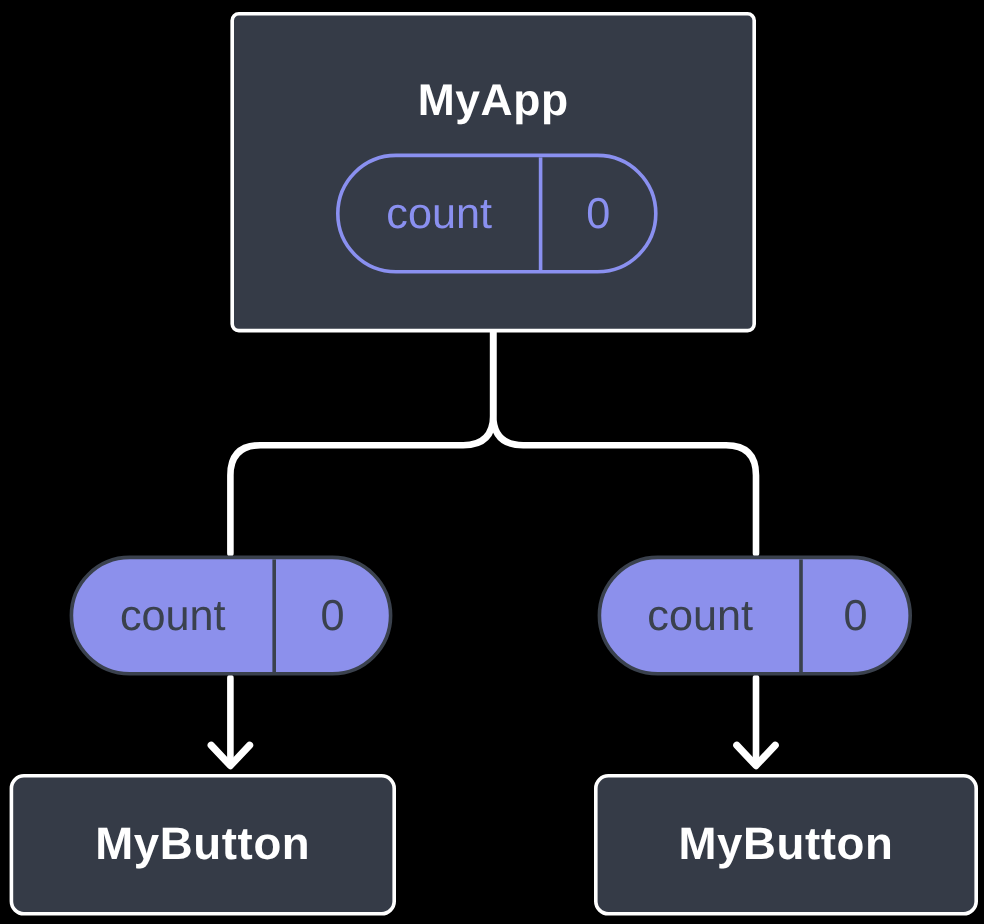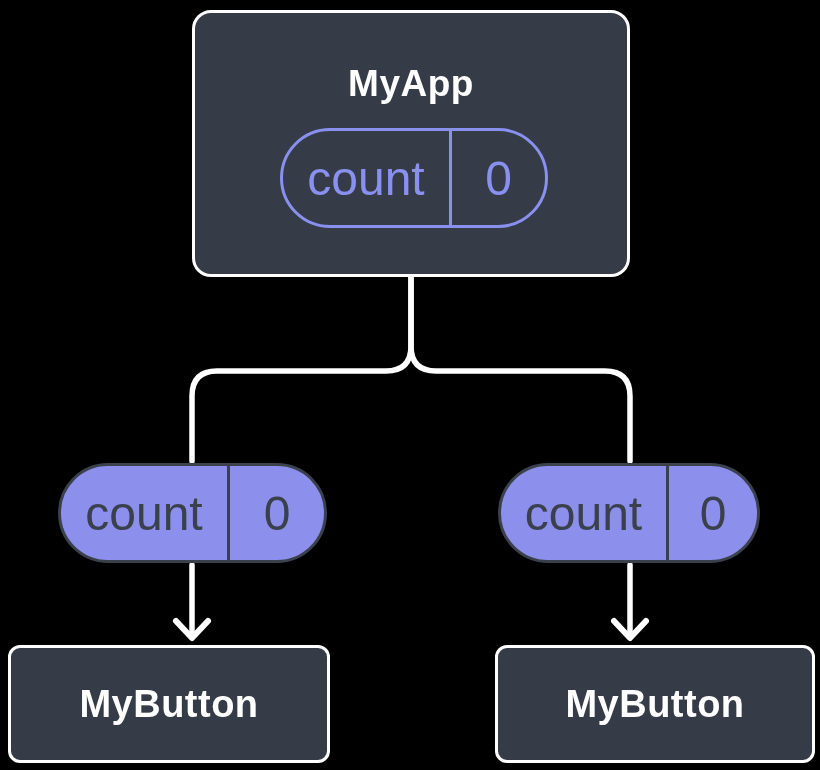--- a/index.html
+++ b/index.html
@@ -26,21 +26,21 @@
     position: absolute;
     box-sizing: border-box;
     background: #353B47;
     border: 3px solid #FFFFFF;
   }
   .node-root {
     left: 192px;
     top: 10px;
     width: 438px;
     height: 267px;
-    border-radius: 19px;
+    border-radius: 7px;
   }
   .node-root .node-title {
     position: absolute;
     left: 0;
     right: 0;
     top: 50px;
     text-align: center;
     color: #FFFFFF;
     font-size: 37px;
     font-weight: 700;
@@ -70,21 +70,21 @@
     top: 645px;
     width: 320px;
     height: 118px;
   }
   .pill {
     position: absolute;
     box-sizing: border-box;
     border-radius: 50px;
     display: flex;
     overflow: hidden;
-    font-size: 48px;
+    font-size: 36px;
   }
   .pill .cell {
     display: flex;
     align-items: center;
     justify-content: center;
     height: 100%;
     box-sizing: border-box;
   }
   .pill .cell-value {
     flex: 1;

